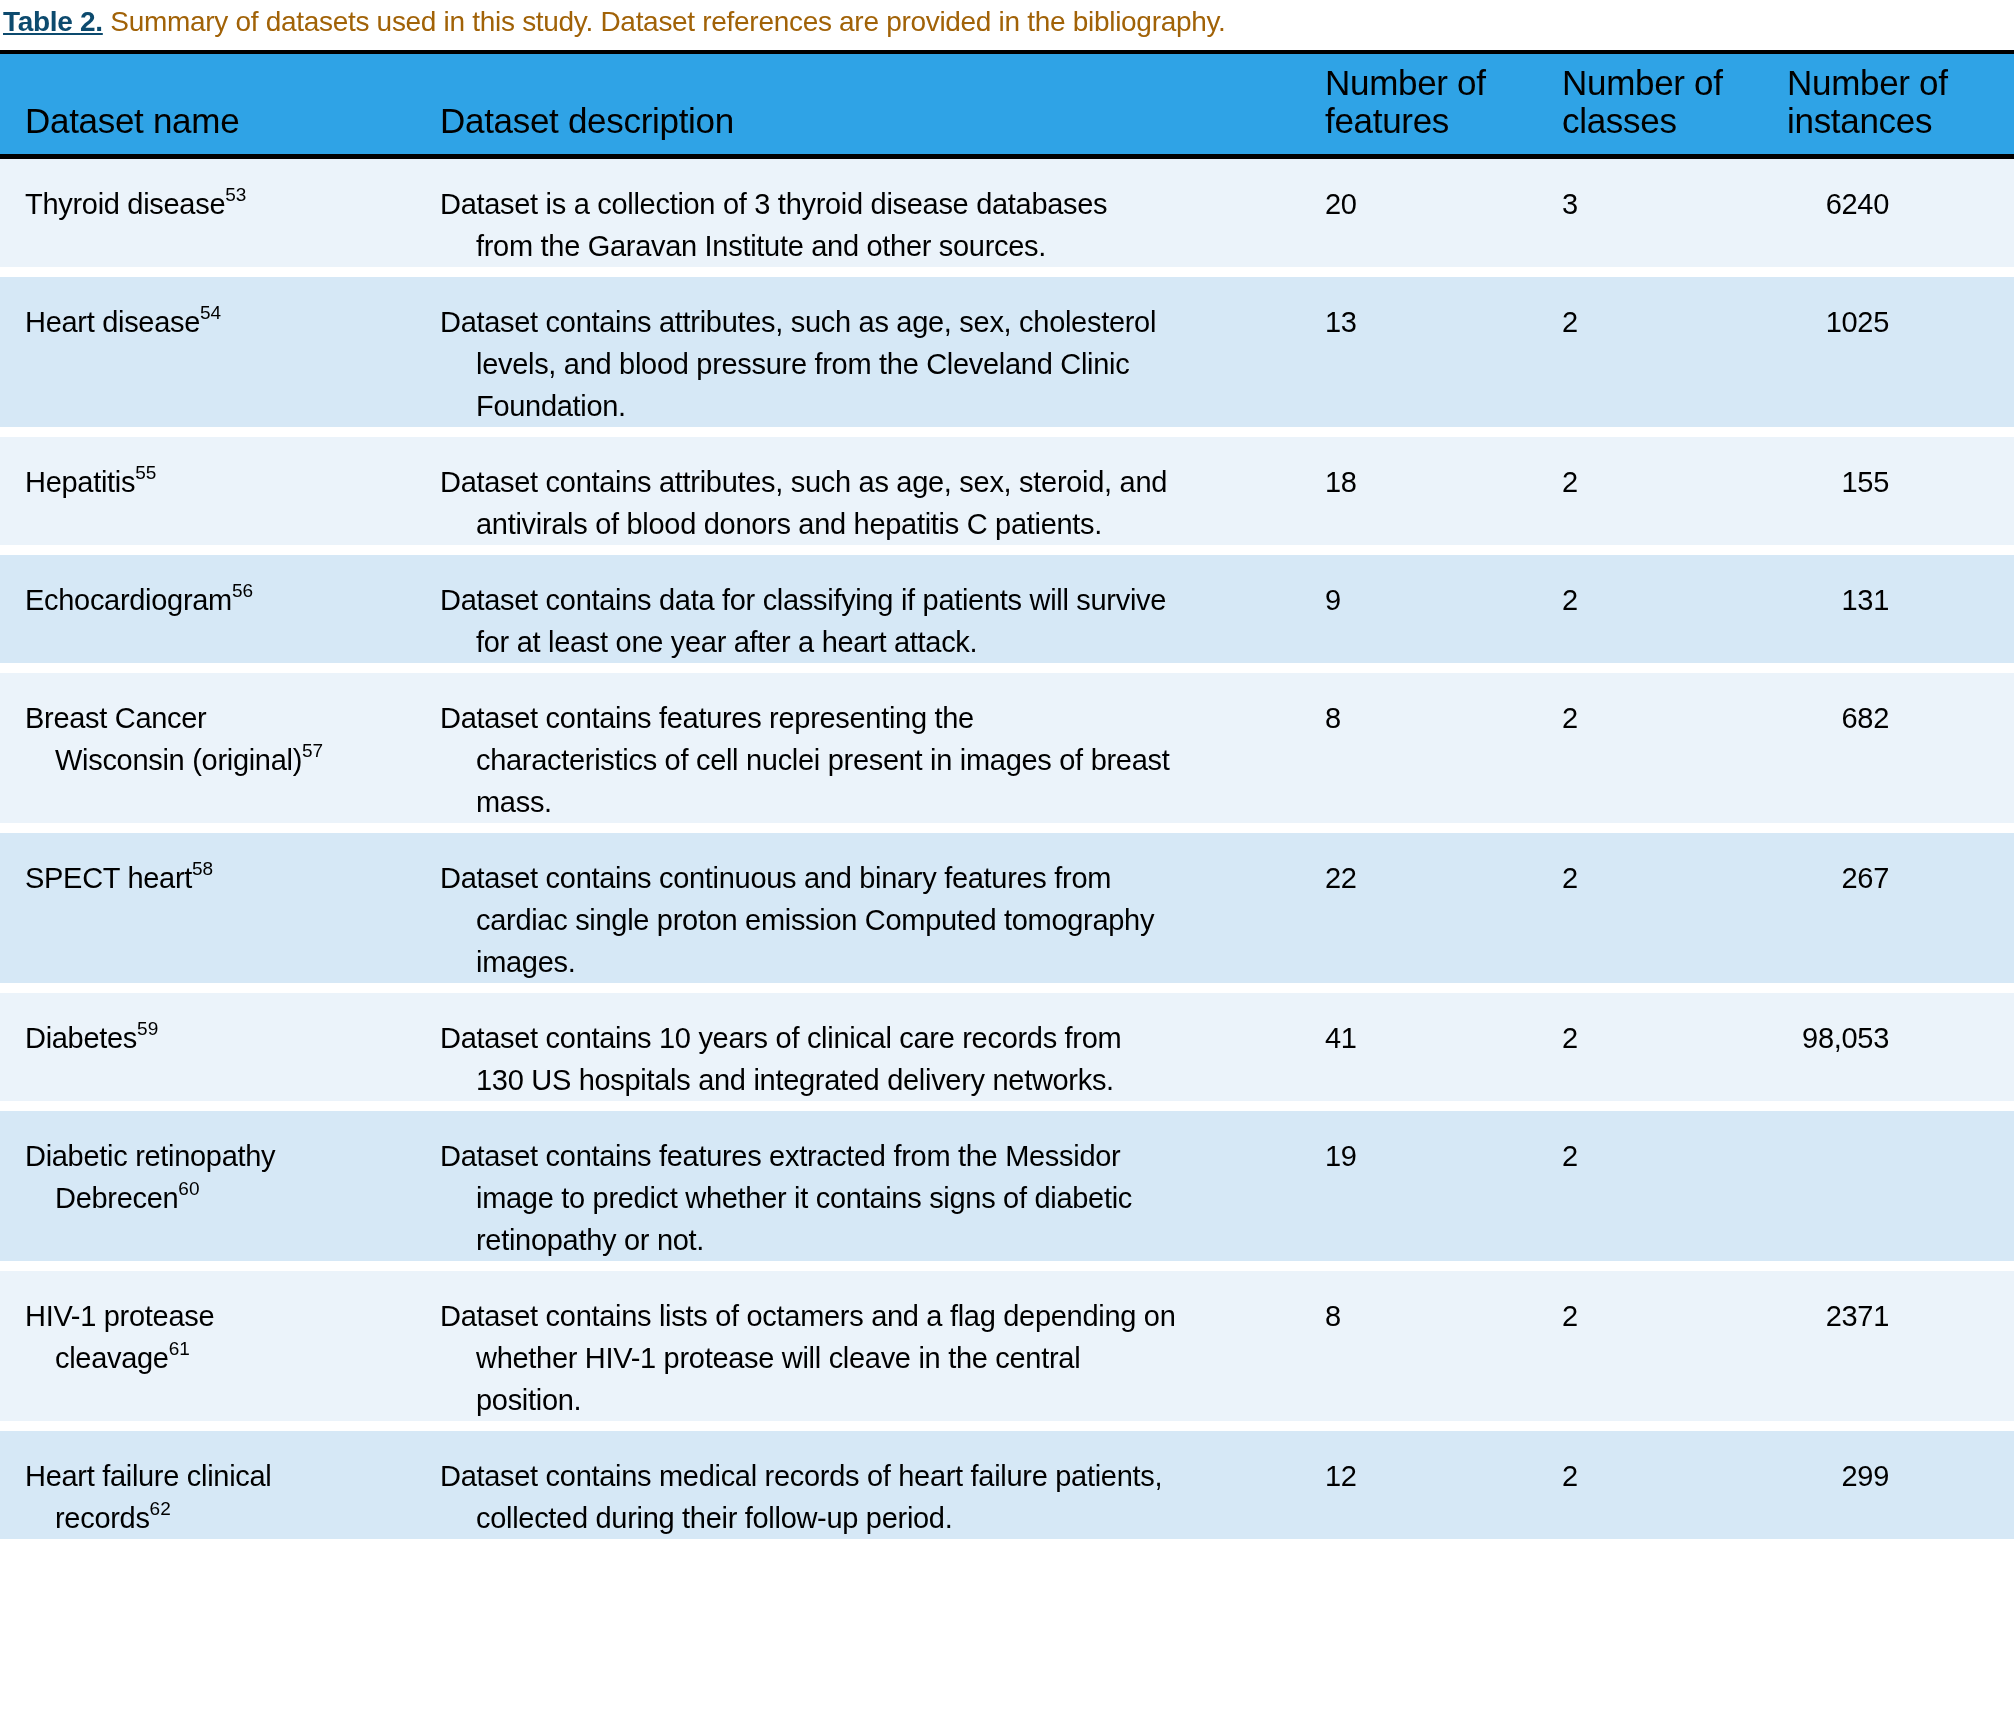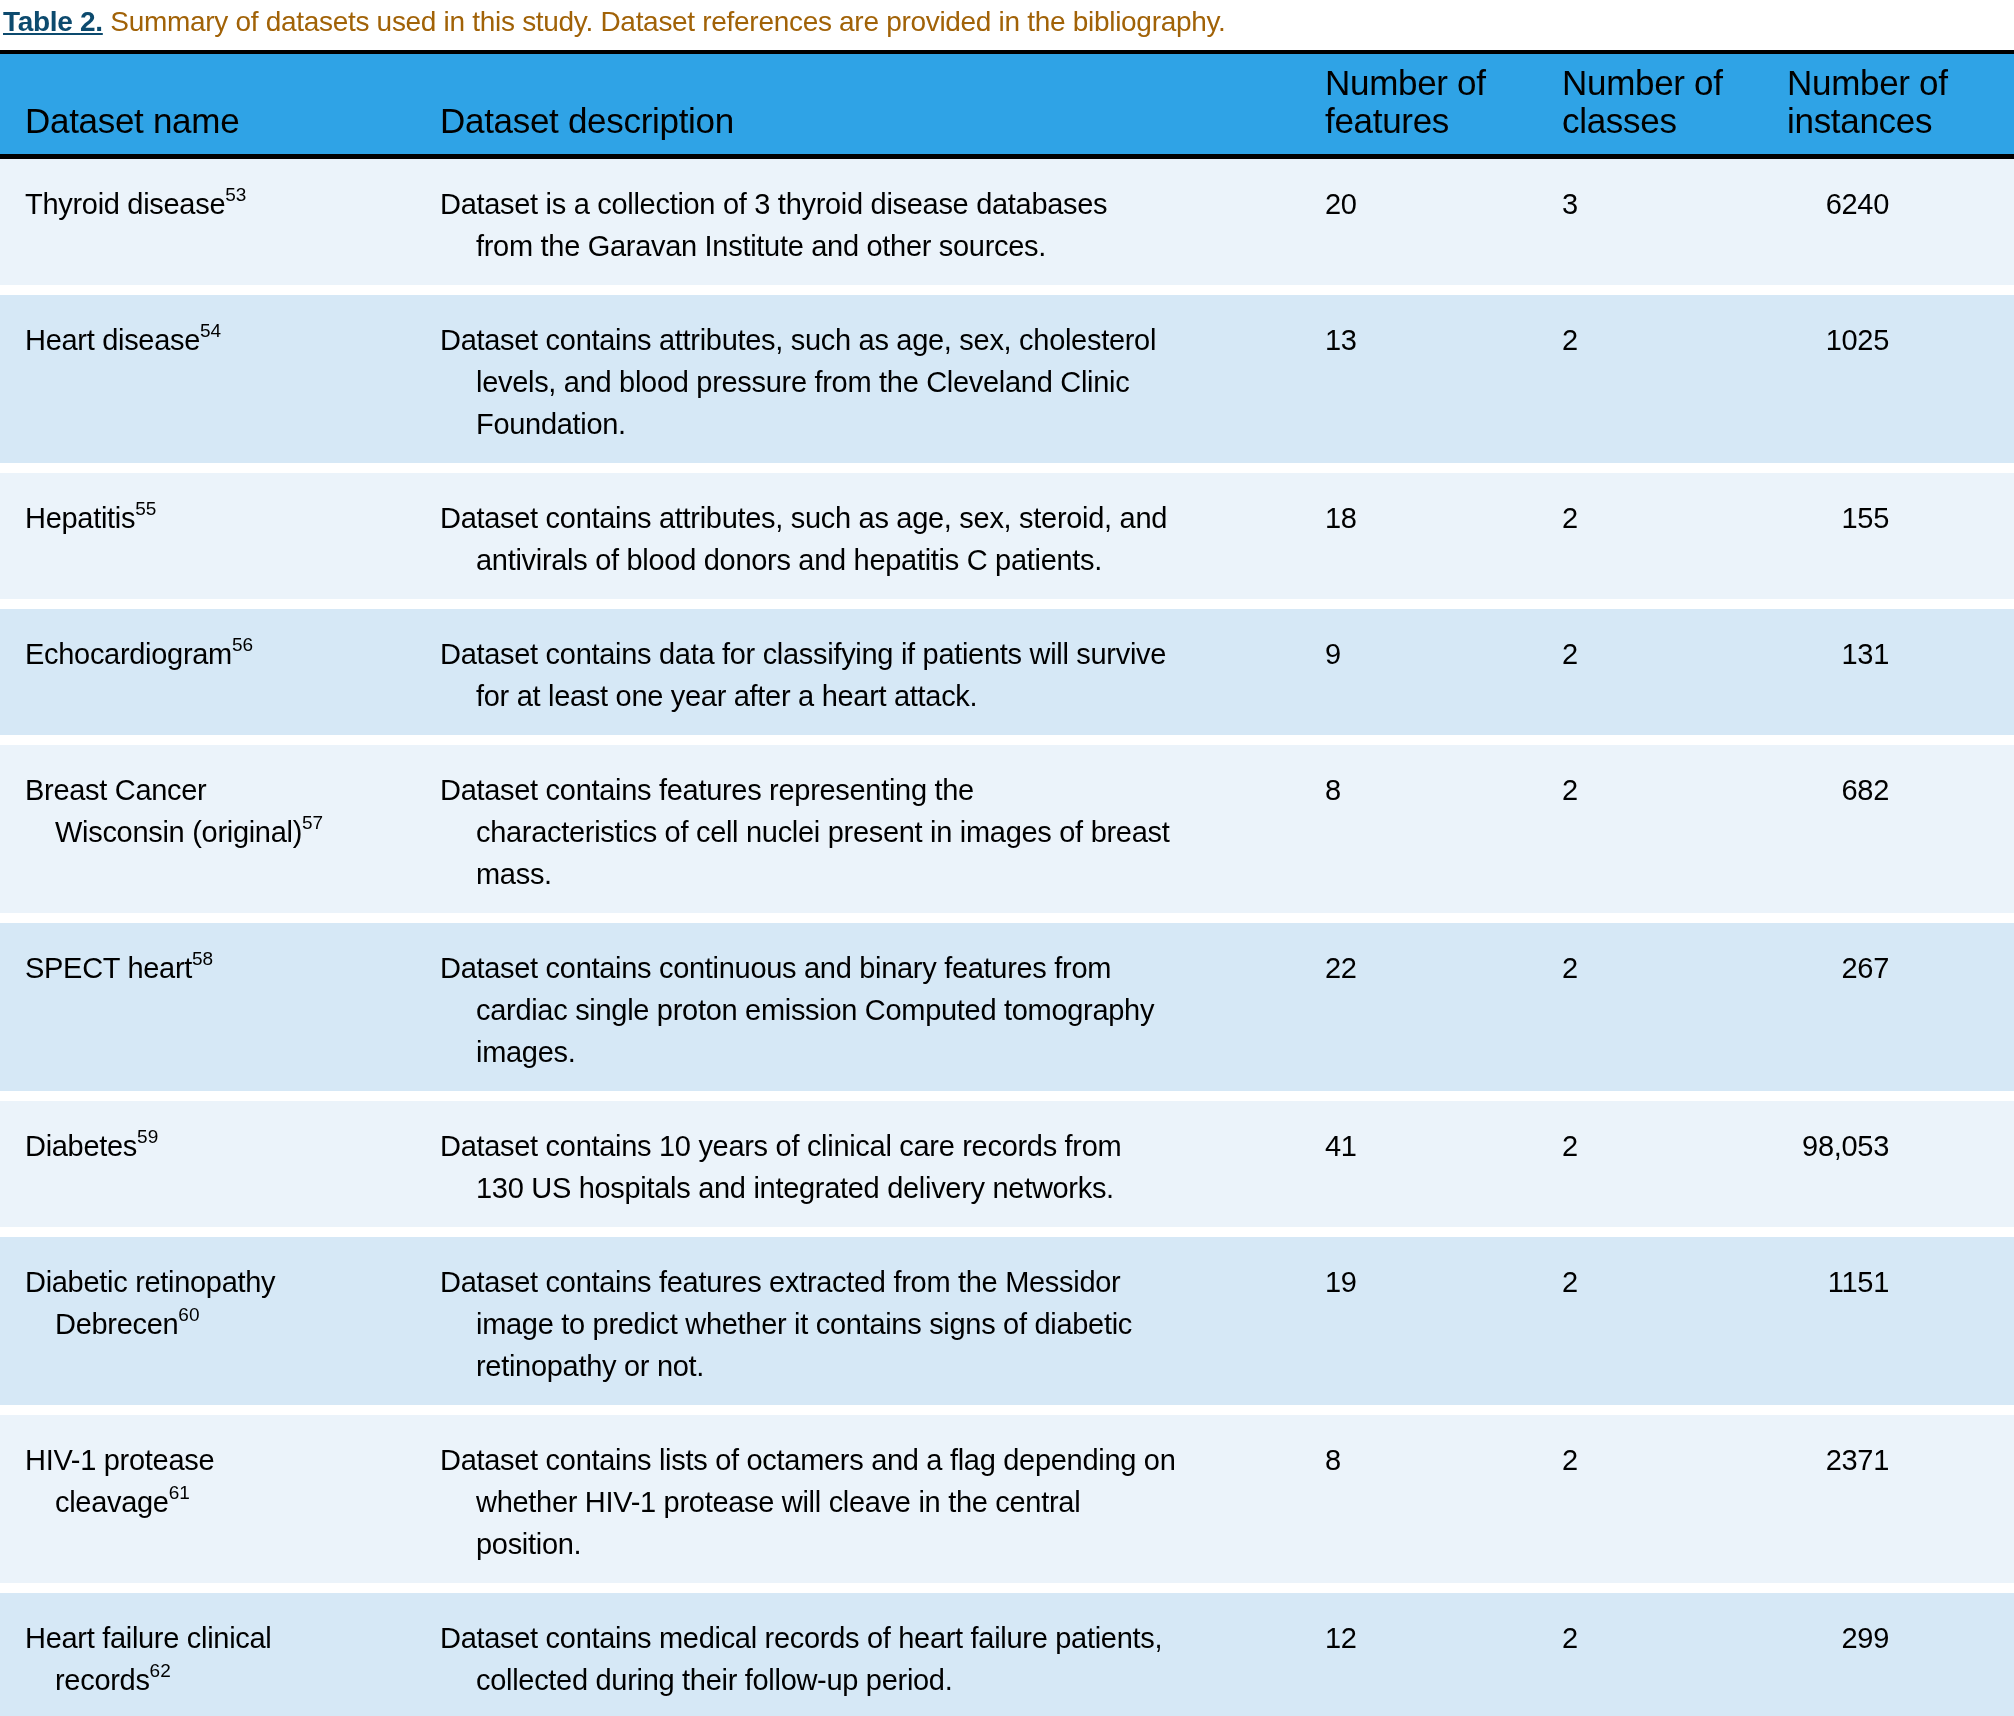--- a/index.html
+++ b/index.html
@@ -51,21 +51,20 @@
     grid-template-columns: 440px 885px 237px 225px 227px;
   }
   .tbody .row + .row { margin-top: 10px; }
   .tbody .row:nth-child(odd) { background: var(--row-light); }
   .tbody .row:nth-child(even) { background: var(--row-dark); }
   .cell {
     font-size: 29px;
     line-height: 42px;
     box-sizing: border-box;
     padding-top: 24px;
-    padding-bottom: 18px;
   }
   .cell.name {
     padding-left: 55px;
     padding-right: 12px;
     text-indent: -30px;
     white-space: pre-line;
   }
   .cell.desc {
     padding-left: 36px;
     padding-right: 18px;
@@ -175,21 +174,20 @@
   </div>
 
   <div class="row">
     <div class="cell name"><span>Diabetic retinopathy
 Debrecen</span><sup>60</sup></div>
     <div class="cell desc">Dataset contains features extracted from the Messidor
 image to predict whether it contains signs of diabetic
 retinopathy or not.</div>
     <div class="cell num features">19</div>
     <div class="cell num classes">2</div>
-    <div class="cell num instances">1151</div>
   </div>
 
   <div class="row">
     <div class="cell name"><span>HIV-1 protease
 cleavage</span><sup>61</sup></div>
     <div class="cell desc">Dataset contains lists of octamers and a flag depending on
 whether HIV-1 protease will cleave in the central
 position.</div>
     <div class="cell num features">8</div>
     <div class="cell num classes">2</div>

